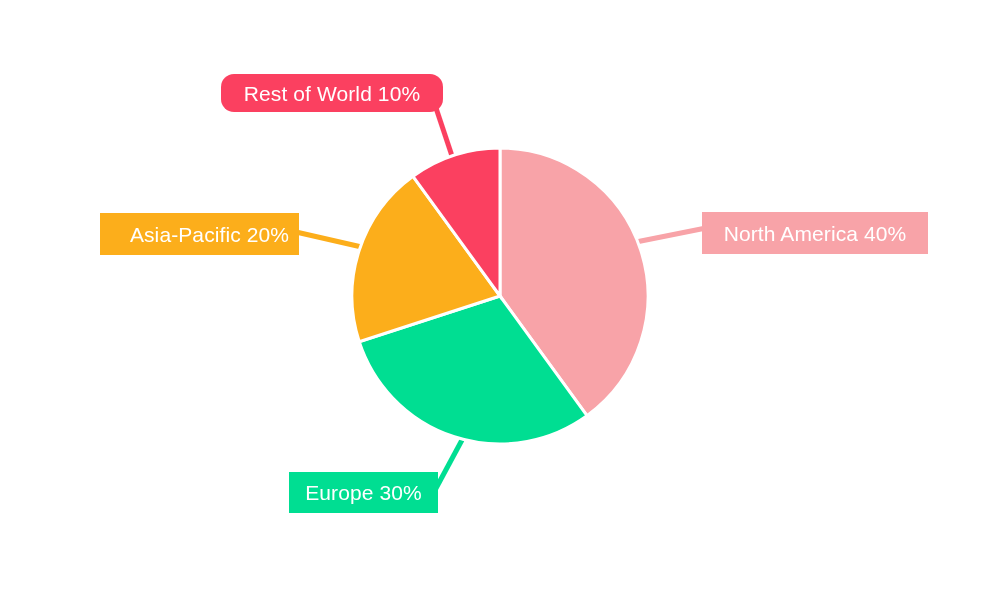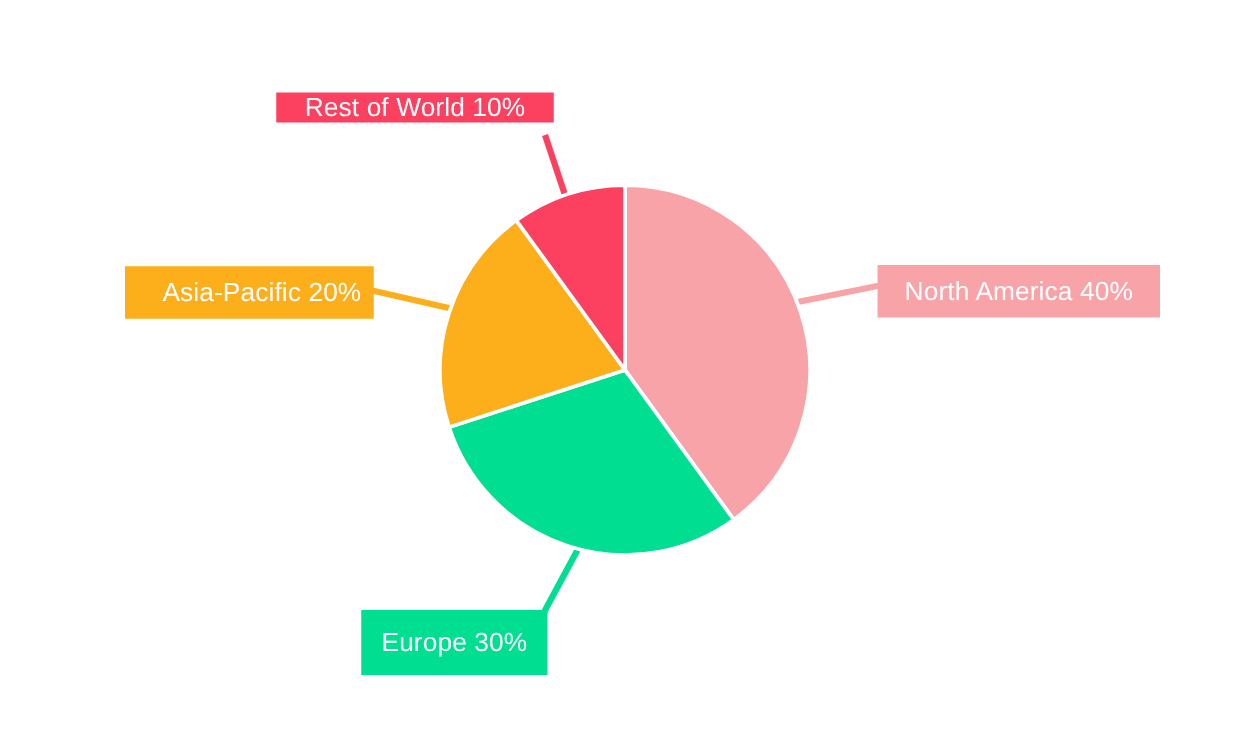--- a/index.html
+++ b/index.html
@@ -41,35 +41,36 @@
     user-select: none;
   }
   #label-north-america {
     left: 702px;
     top: 212px;
     width: 226px;
     height: 42px;
   }
   #label-europe {
     left: 289px;
-    top: 488px;
+    top: 472px;
     width: 149px;
-    height: 52px;
+    height: 41px;
   }
   #label-asia-pacific {
     left: 100px;
     top: 213px;
     width: 199px;
     height: 42px;
   }
   #label-rest-of-world {
     left: 221px;
     top: 74px;
     width: 222px;
-    height: 24px;
+    height: 38px;
+    border-radius: 13px;
   }
 </style>
 </head>
 <body>
 
 <div id="chart-root" style="background: rgb(255, 255, 255);">
 
   <svg id="pie-svg" viewBox="0 0 1000 600">
 
     <g>

